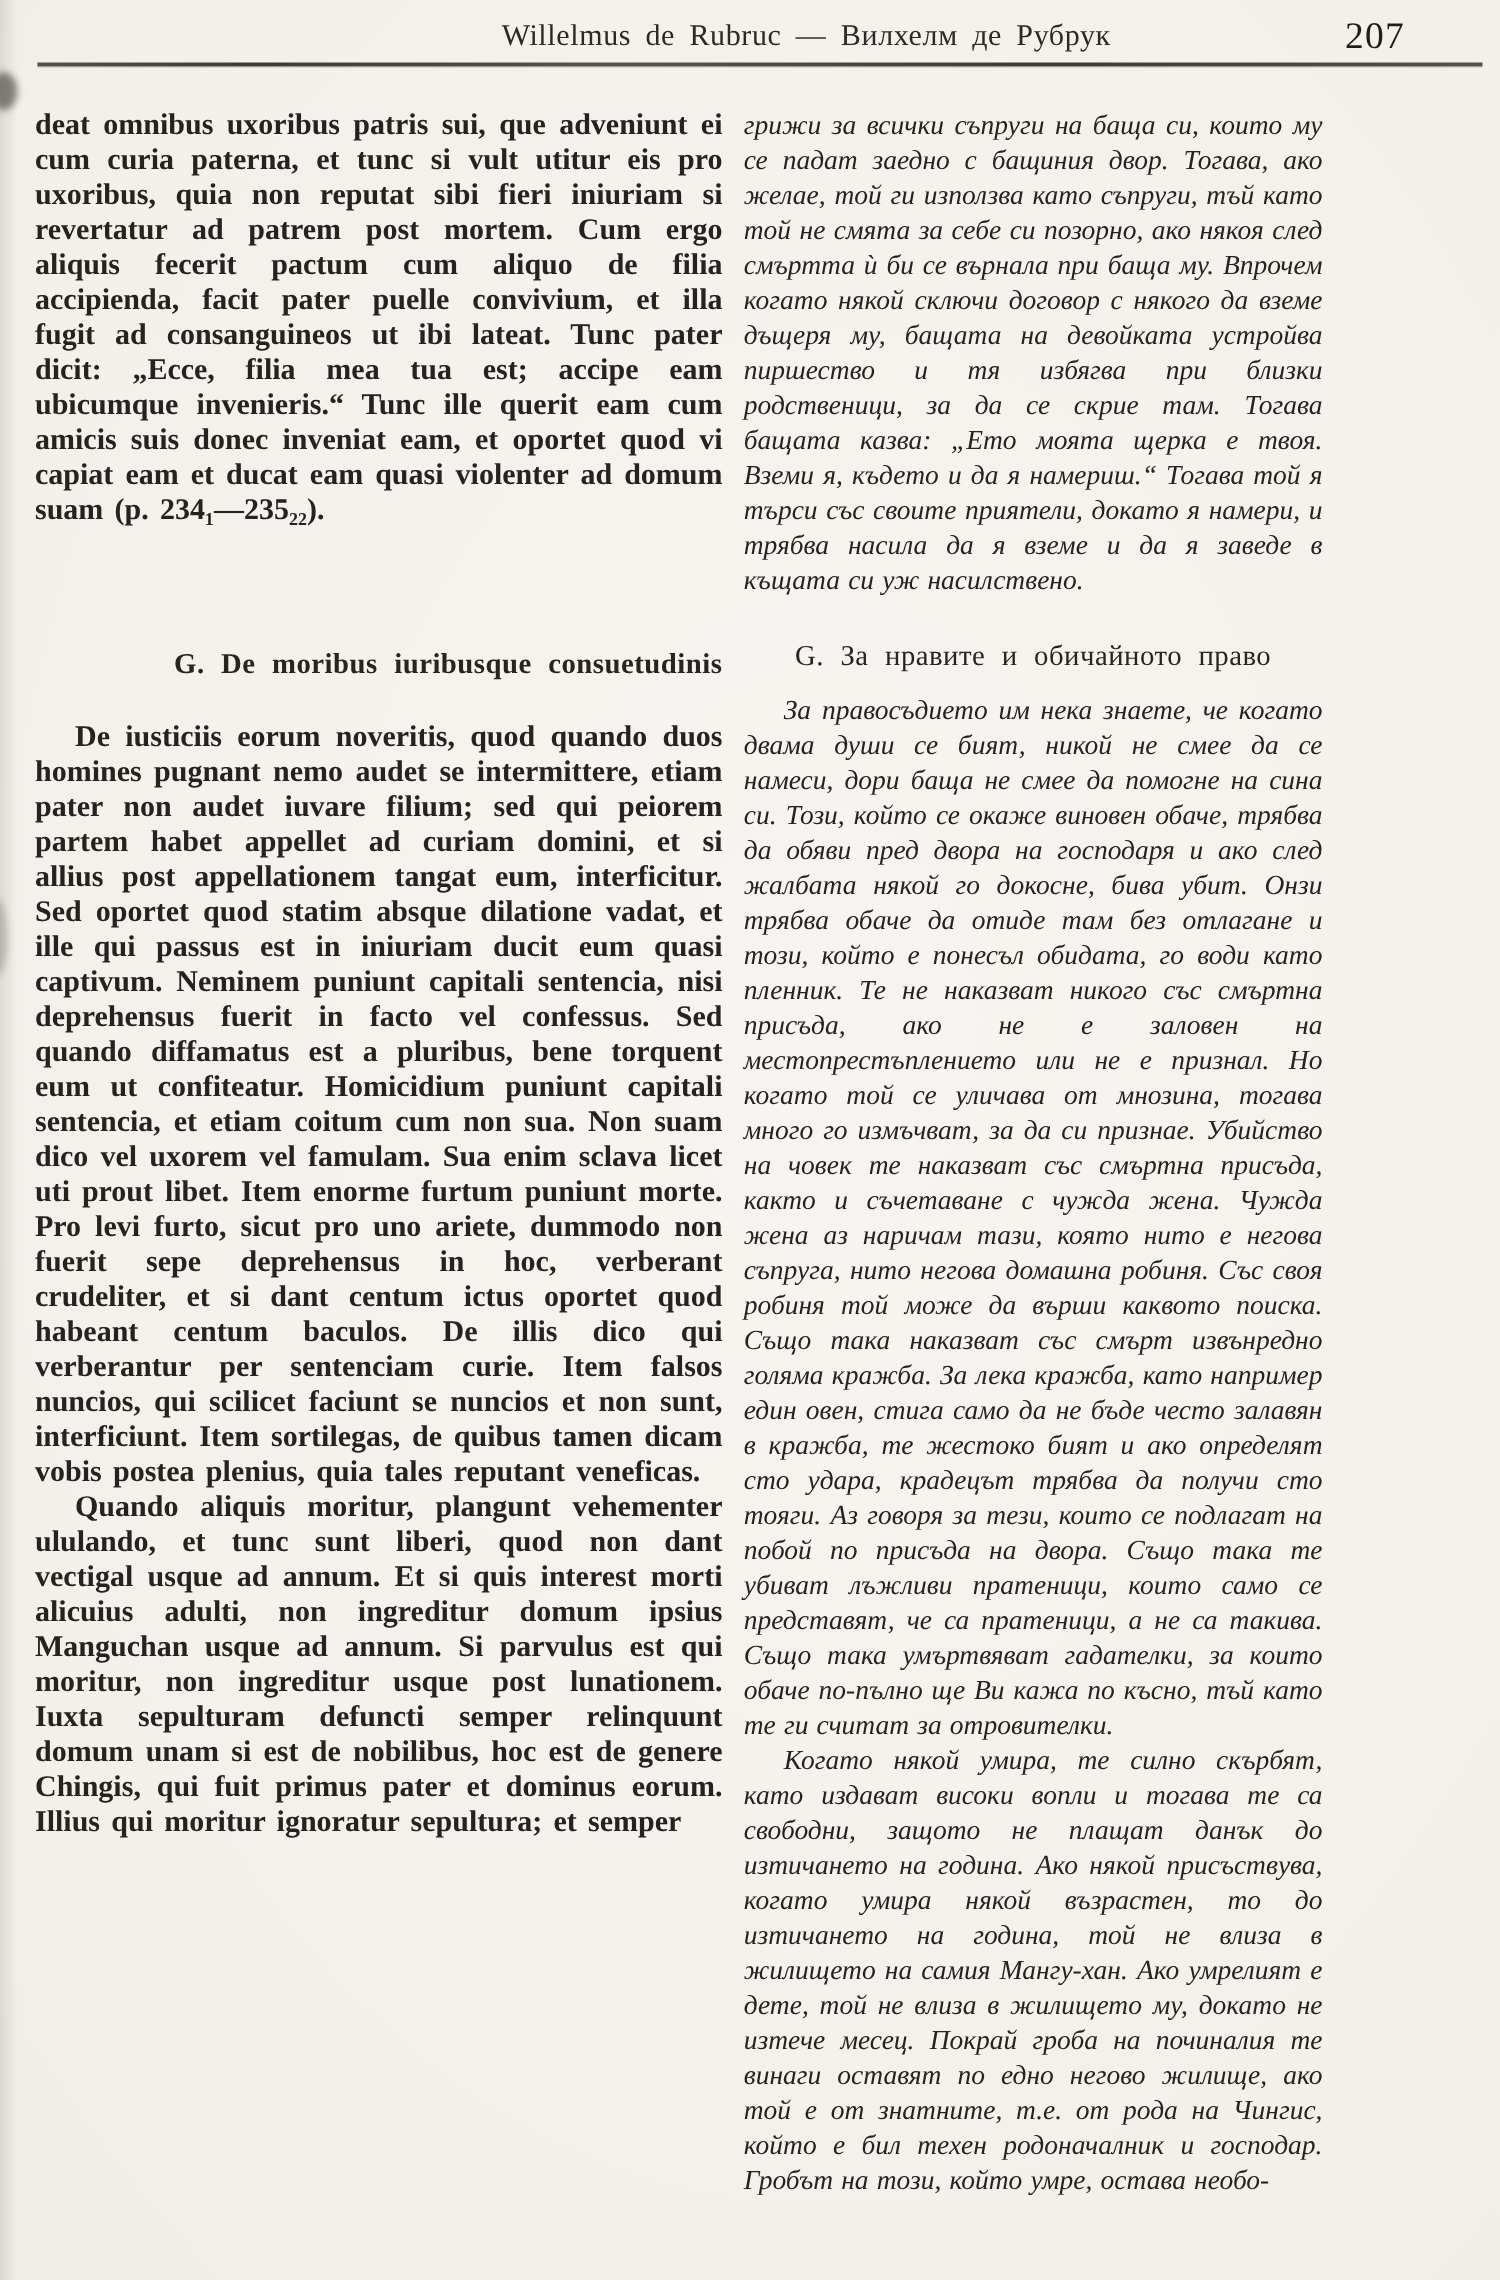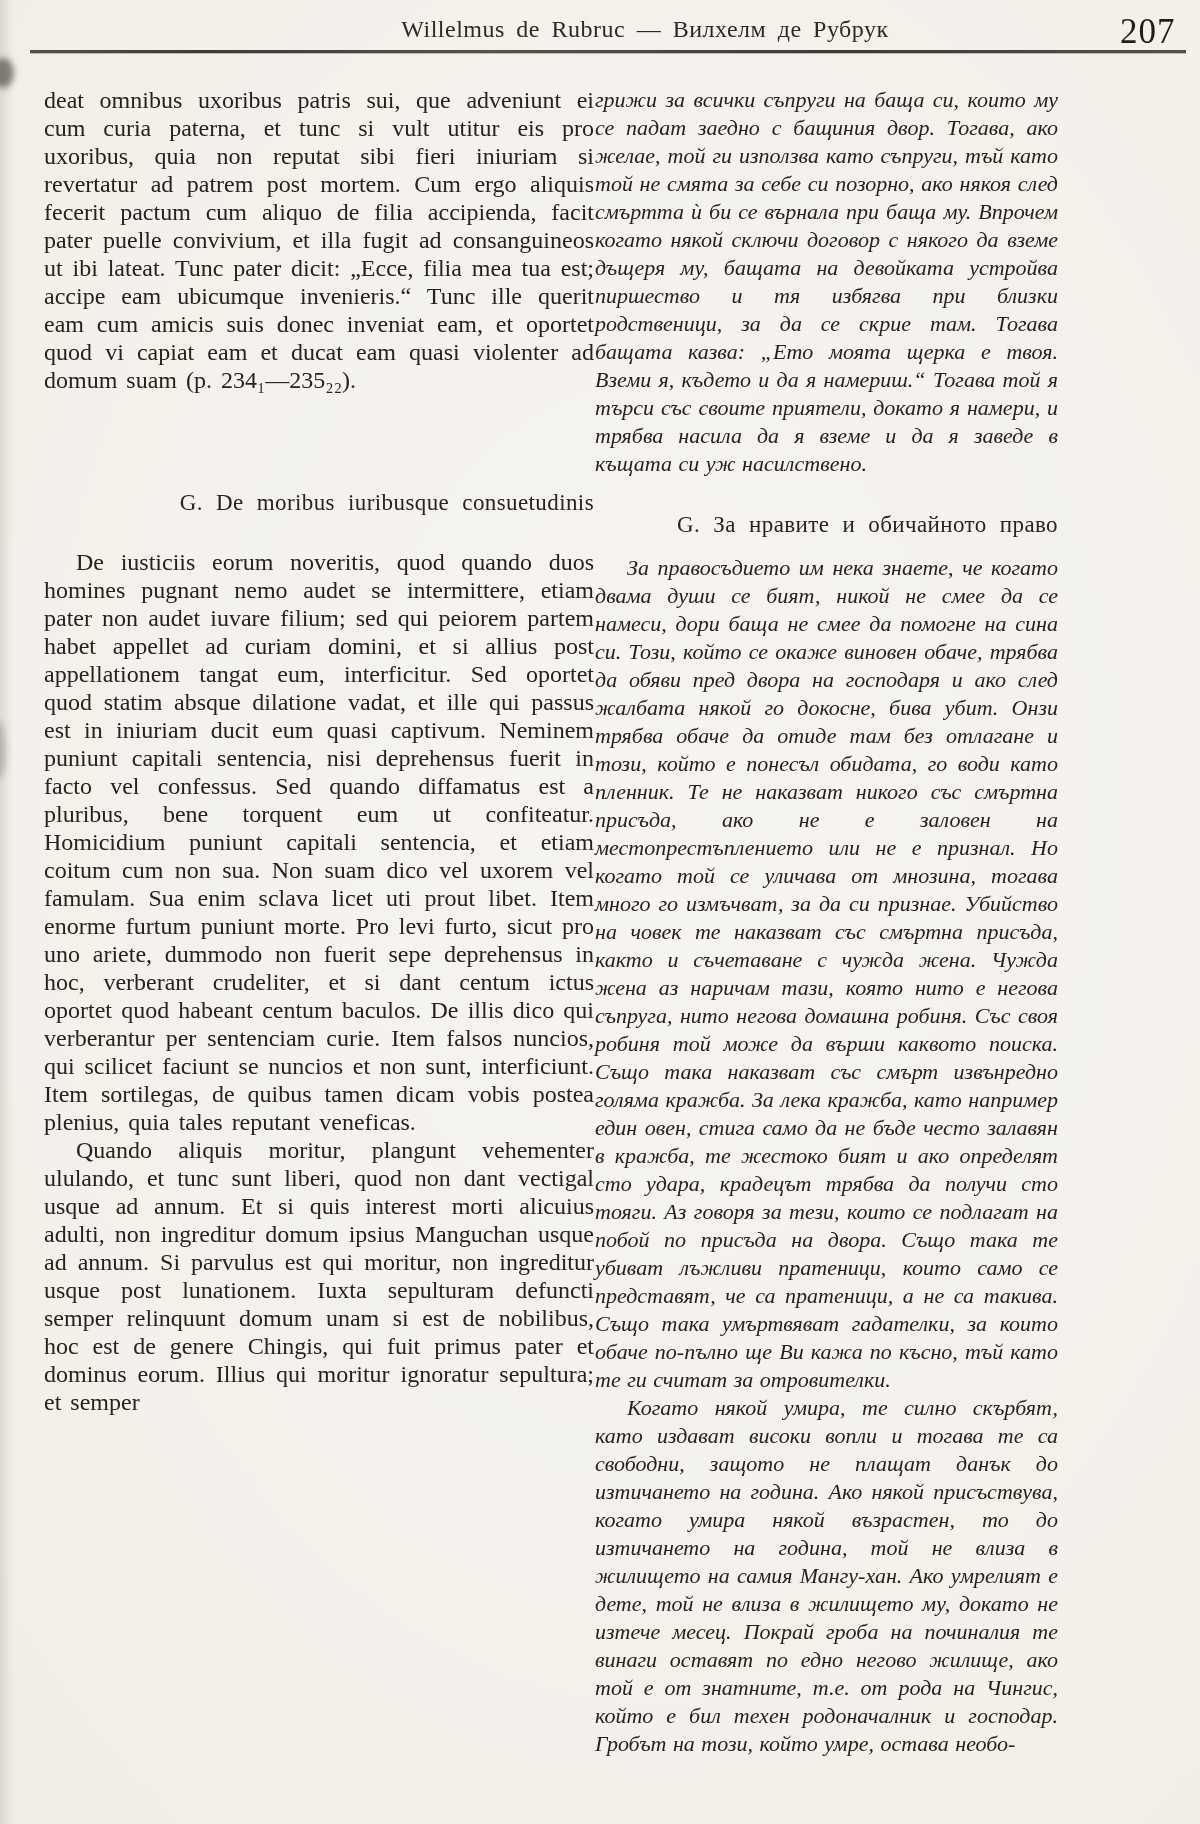--- a/index.html
+++ b/index.html
@@ -18,52 +18,52 @@
   }
   
   .header-title {
     position: absolute; top: 16px; left: 0; width: 1200px;
     text-align: center;
     font-size: 24px; letter-spacing: 0.5px; word-spacing: 5px;
     color: #2d2926;
     margin-left: 45px;
   }
   .page-number {
-    position: absolute; top: 12px; left: 1120px;
-    font-size: 35px; letter-spacing: 1px;
+    position: absolute; top: 12px; left: 1076px;
+    font-size: 30px; letter-spacing: 1px;
     color: #211d1a;
   }
   .header-rule {
     position: absolute; top: 50px; left: 30px; width: 1156px; height: 3px;
     background: linear-gradient(90deg, #55504b 0%, #3e3a36 15%, #57524c 40%, #3e3a36 70%, #55504b 100%);
     box-shadow: 0 1px 0 rgba(90,84,78,0.35);
   }
   
   .col { position: absolute; top: 86px; }
-  .col-left  { left: 44px;  width: 550px; }
+  .col-left  { left: 28px;  width: 550px; font-weight: bold; }
   .col-right { left: 595px; width: 463px; }
   .col p {
     margin: 0;
     text-align: justify;
     line-height: 28px;
     color: #262220;
   }
   .col-left p  { font-size: 24px; word-spacing: 3px; }
   .col-right p { font-size: 22px; word-spacing: 1px; font-style: italic; }
   .indent { text-indent: 32px; }
   .section-heading {
     text-align: center;
     font-size: 23px;
     word-spacing: 7px;
     letter-spacing: 0.4px;
     color: #282420;
     white-space: nowrap;
   }
   .col-left  .section-heading { margin: 96px 0 0 0; text-align: right; }
-  .col-right .section-heading { margin: 34px 0 0 0; text-align: right; }
+  .col-right .section-heading { margin: 34px 0 0 0; }
   .col-left  .para2 { margin-top: 32px; }
   .col-right .para2 { margin-top: 16px; }
   .col-left  .para3 { }
   
   .smudge { position: absolute; border-radius: 50%; filter: blur(3px); }
   .smudge-top-left {
     top: 58px; left: -8px; width: 22px; height: 30px;
     background: rgba(45, 40, 35, 0.55);
   }
   .smudge-left-mid {

